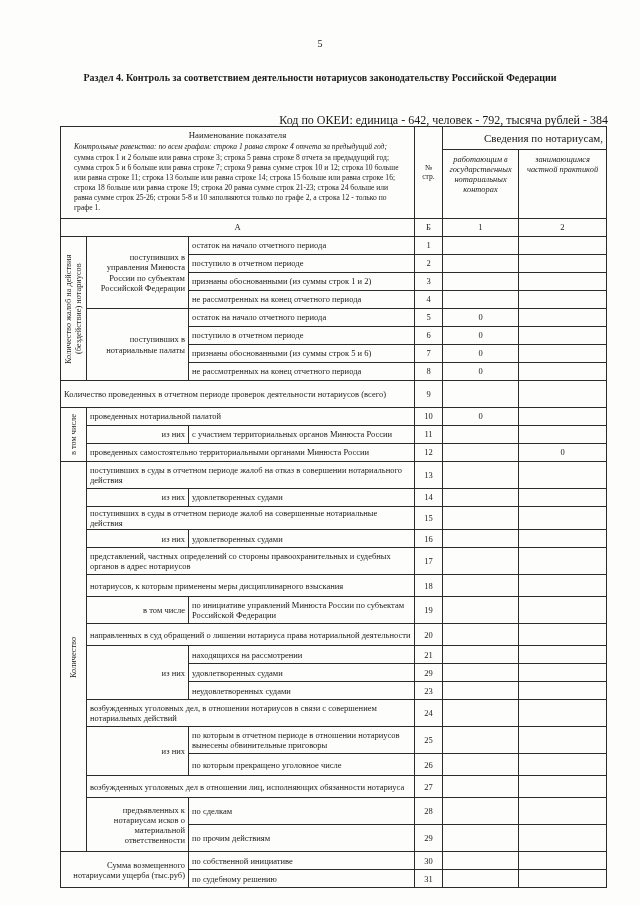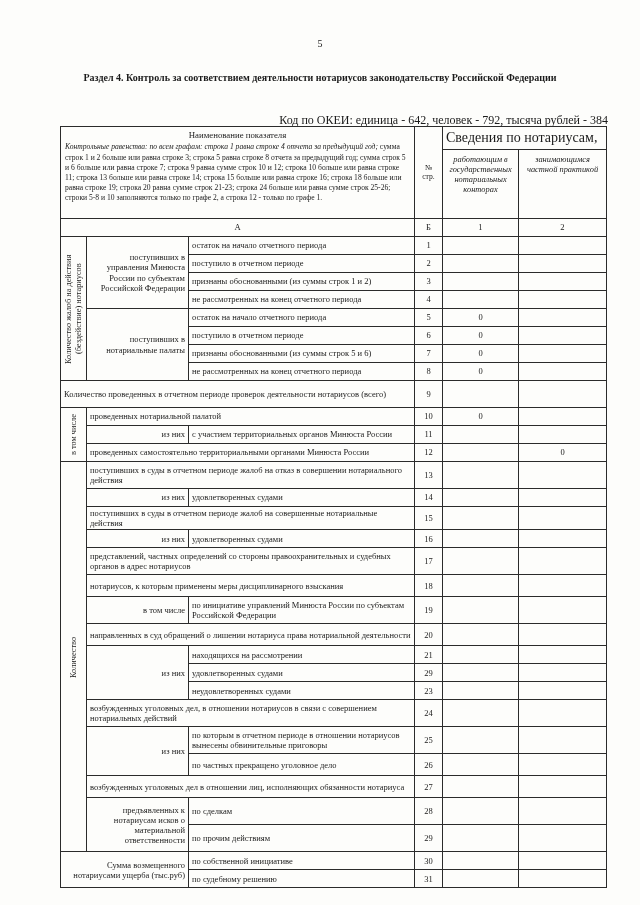--- a/index.html
+++ b/index.html
@@ -19,26 +19,26 @@
     position:absolute;top:126px;left:60px;width:546px;
     border-collapse:collapse;table-layout:fixed;
   }
   col.c-vert{width:26px;} col.c-grp{width:102px;} col.c-ind{width:226px;}
   col.c-num{width:28px;} col.c-v1{width:76px;} col.c-v2{width:88px;}
   td,th{
     border:1px solid #2b2b2b;padding:1px 3px;font-size:8.5px;font-weight:normal;
     vertical-align:middle;line-height:1.18;overflow:hidden;
   }
   table.form{border:1.5px solid #222;}
-  .ind-head{vertical-align:top;padding:2px 4px;}
+  .ind-head{vertical-align:top;padding:2px 13px;}
   .ind-title{text-align:center;font-size:8.8px;margin:1px 0 2px 0;}
   .ctrl{font-size:7.6px;line-height:1.34;text-align:left;}
   .ctrl .ctrl-lead{font-style:italic;text-align:center;}
   .numhead{text-align:center;font-size:7.6px;}
-  .infohead{text-align:left;height:20px;font-size:14px;}
+  .infohead{text-align:right;height:20px;font-size:11px;}
   .subhead{text-align:center;vertical-align:top;padding-top:5px;font-size:8.4px;height:62px;font-style:italic;}
   .letters td{text-align:center;height:13px;font-size:8.6px;}
   .lbl{text-align:left;}
   .grp{text-align:right;}
   .num{text-align:center;}
   .val{text-align:center;}
   .vt-cell{text-align:center;padding:1px;}
   .vt{
     writing-mode:vertical-rl;transform:rotate(180deg);
     margin:0 auto;text-align:center;line-height:1.15;font-size:8.3px;
@@ -251,21 +251,21 @@
       <td class="val"></td>
     </tr>
     <tr class="tall">
       <td class="grp" rowspan="2">из них</td>
       <td class="lbl">по которым в отчетном периоде в отношении нотариусов вынесены обвинительные приговоры</td>
       <td class="num">25</td>
       <td class="val"></td>
       <td class="val"></td>
     </tr>
     <tr class="med">
-      <td class="lbl">по частных прекращено уголовное дело</td>
+      <td class="lbl">по которым прекращено уголовное числе</td>
       <td class="num">26</td>
       <td class="val"></td>
       <td class="val"></td>
     </tr>
     <tr class="med">
       <td class="lbl" colspan="2">возбужденных уголовных дел в отношении лиц, исполняющих обязанности нотариуса</td>
       <td class="num">27</td>
       <td class="val"></td>
       <td class="val"></td>
     </tr>

